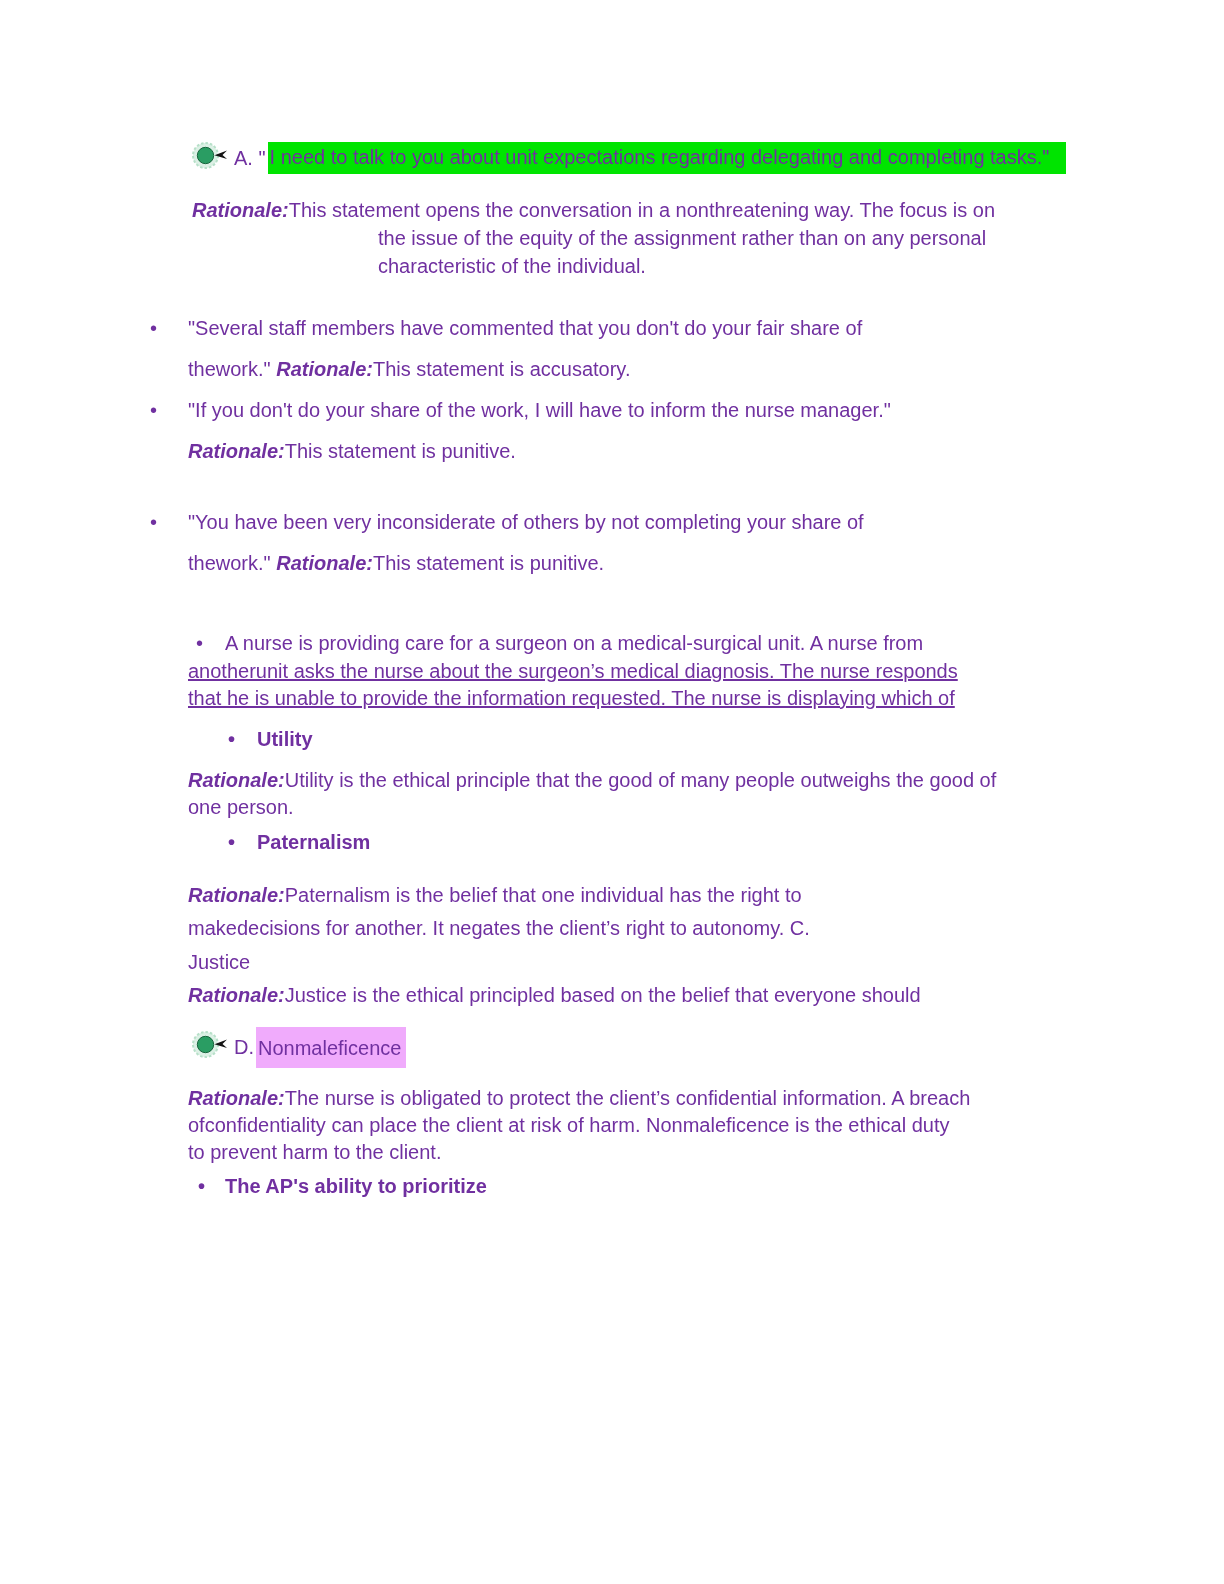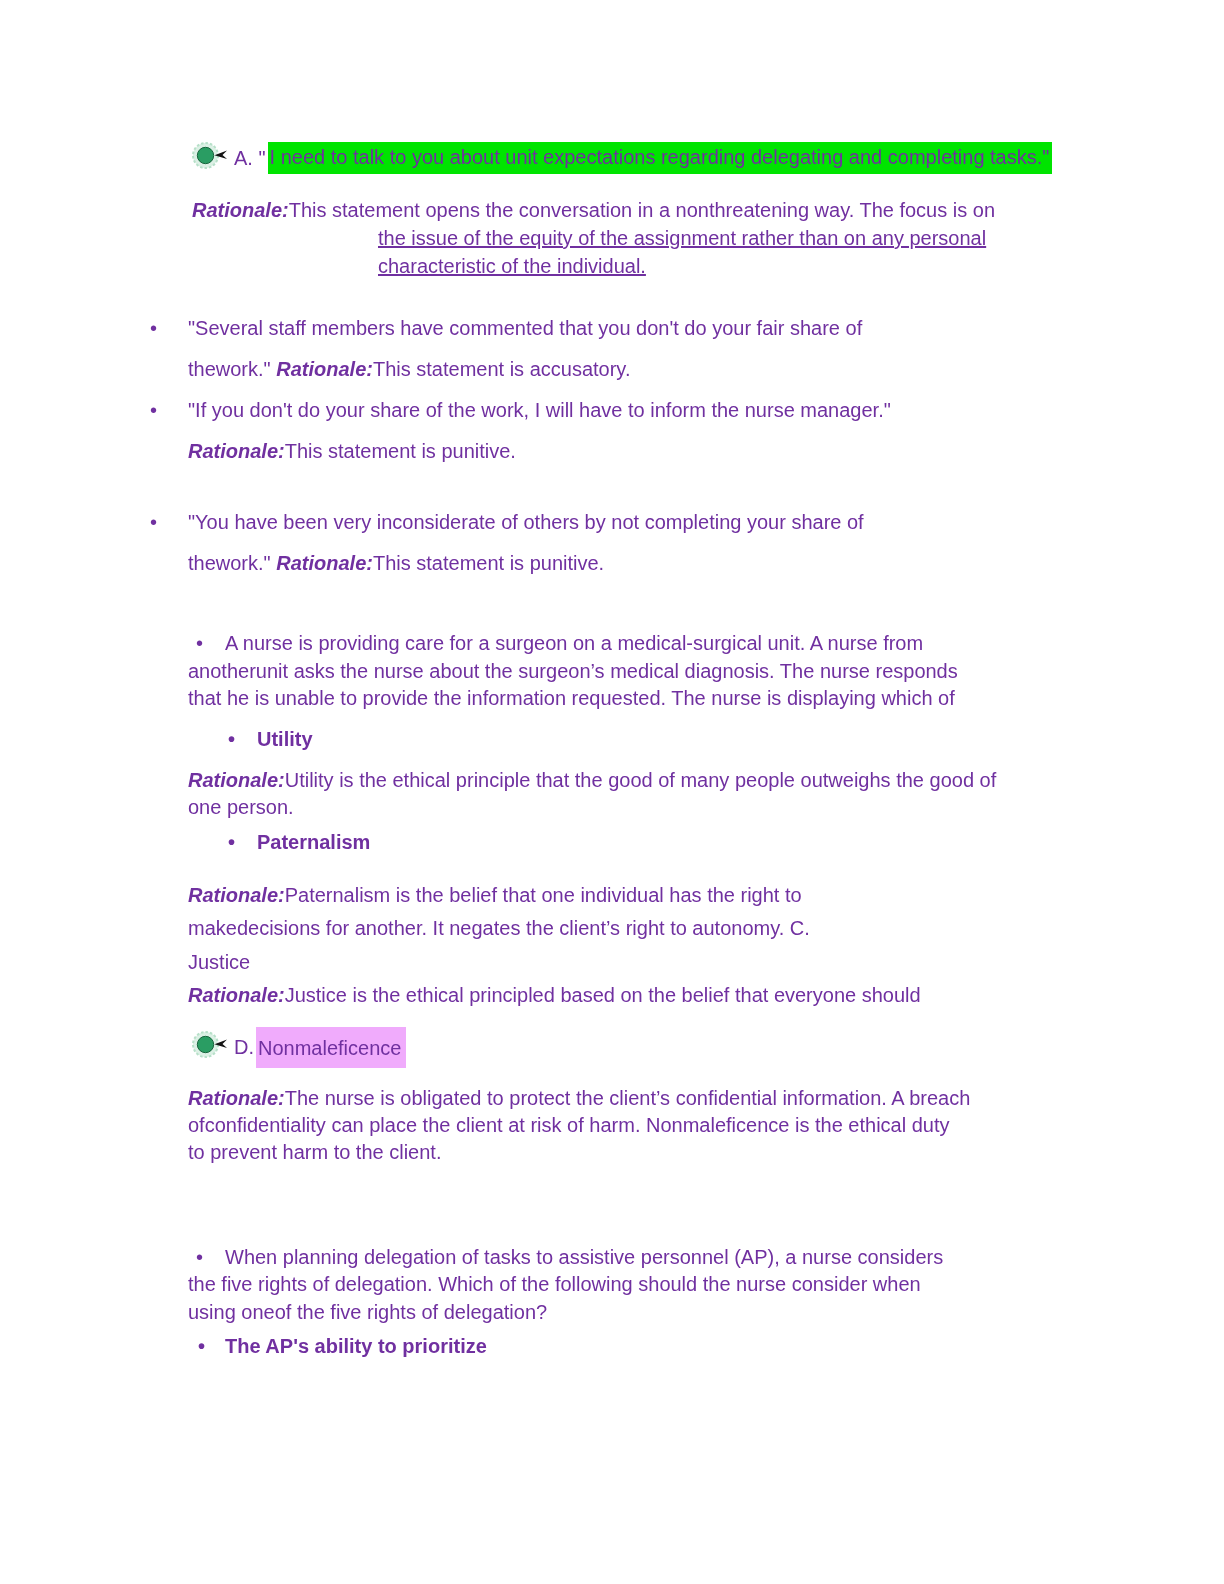--- a/index.html
+++ b/index.html
@@ -4,44 +4,44 @@
 <style>
   html,body { margin:0; padding:0; }
   body {
     width:1224px; height:1584px; background:#ffffff;
     font-family:"Liberation Sans", sans-serif;
     font-size:20px; color:#7030A0; overflow:hidden;
   }
   .doc { padding-top:142px; }
   .line { white-space:pre-wrap; }
   .rat { font-weight:bold; font-style:italic;text-align:center; }
-  .hl { background:#00E400; padding:4px 3px 5px 2px; }
+  .hl { background:#00E400; padding:4px 17px 5px 2px; }
   .hl-d { background:#f0abfc; padding:10px 5px 8px 2px; }
 
   .ans-row { margin-left:192px; display:flex; align-items:center; }
   .ans-row .pin { margin-right:6px; flex:0 0 auto; }
   .ans-row .label { margin-right:2px; }
   .ans-row.d { margin-top:14px; }
 
   .rationale-a { margin-top:22px; line-height:28px; }
   .rationale-a .l1 { margin-left:192px; }
-  .rationale-a .ind { margin-left:378px;text-decoration:underline; }
+  .rationale-a .ind { margin-left:378px; }
 
   .blist { margin-top:28px; }
   .bitem { margin-left:188px; line-height:41px; }
   .bitem .bl { position:relative; }
   .bitem .bl::before { content:"•"; position:absolute; left:-38px; }
   .bitem.gap { margin-top:30px; }
 
   .qpara { line-height:27.5px; }
   .q1 { margin-top:46px; }
   .q2 { margin-top:78px; }
   .qpara .first { margin-left:188px; padding-left:37px; position:relative; }
   .qpara .first::before { content:"•"; position:absolute; left:8px; }
-  .qpara .cont { margin-left:188px; }
+  .qpara .cont { margin-left:188px;text-decoration:underline; }
 
   .sub { margin-left:257px; position:relative; line-height:27px;font-weight:bold; }
   .sub::before { content:"•"; position:absolute; left:-29px; }
   .sub.utility { margin-top:13px; }
   .sub.paternalism { margin-top:8px; }
 
   .rpara { margin-left:188px; }
   .r-util { margin-top:14px; line-height:27px; }
   .r-pat { margin-top:23px; line-height:33.5px; }
   .r-d { margin-top:17px; line-height:27px; }
@@ -118,21 +118,16 @@
     <span class="label">D. </span>
       <span class="hl-d">Nonmaleficence</span>
   </div>
 
   <div class="rpara r-d">
     <div class="line"><span class="rat">Rationale:</span><span>The nurse is obligated to protect the client’s confidential information. A breach</span></div>
     <div class="line">ofconfidentiality can place the client at risk of harm. Nonmaleficence is the ethical duty</div>
     <div class="line">to prevent harm to the client.</div>
   </div>
 
-  <div class="qpara q2">
-    <div class="line first">When planning delegation of tasks to assistive personnel (AP), a nurse considers</div>
-    <div class="line cont">the five rights of delegation. Which of the following should the nurse consider when</div>
-    <div class="line cont">using oneof the five rights of delegation?</div>
-  </div>
 
   <div class="opt-ap line">The AP's ability to prioritize</div>
 
 </div>
 
 </body></html>

